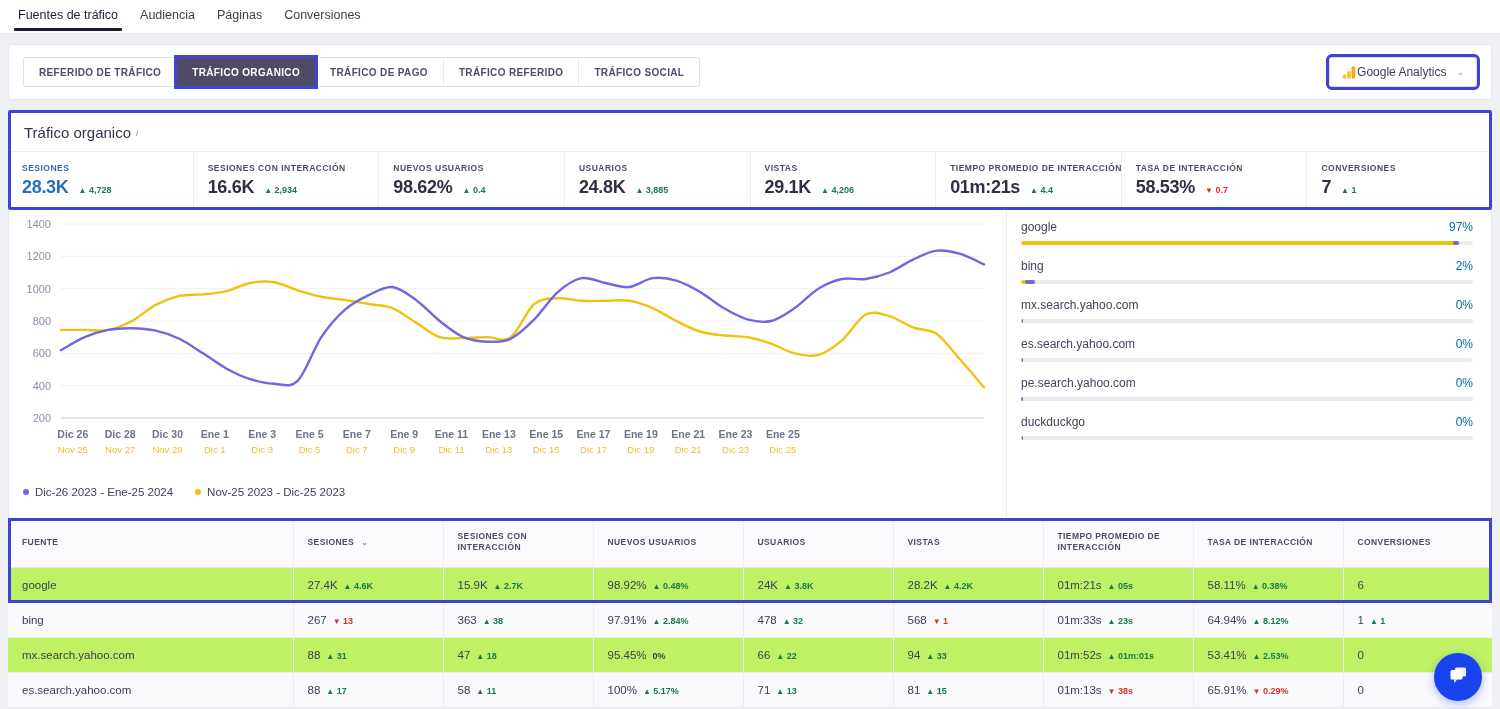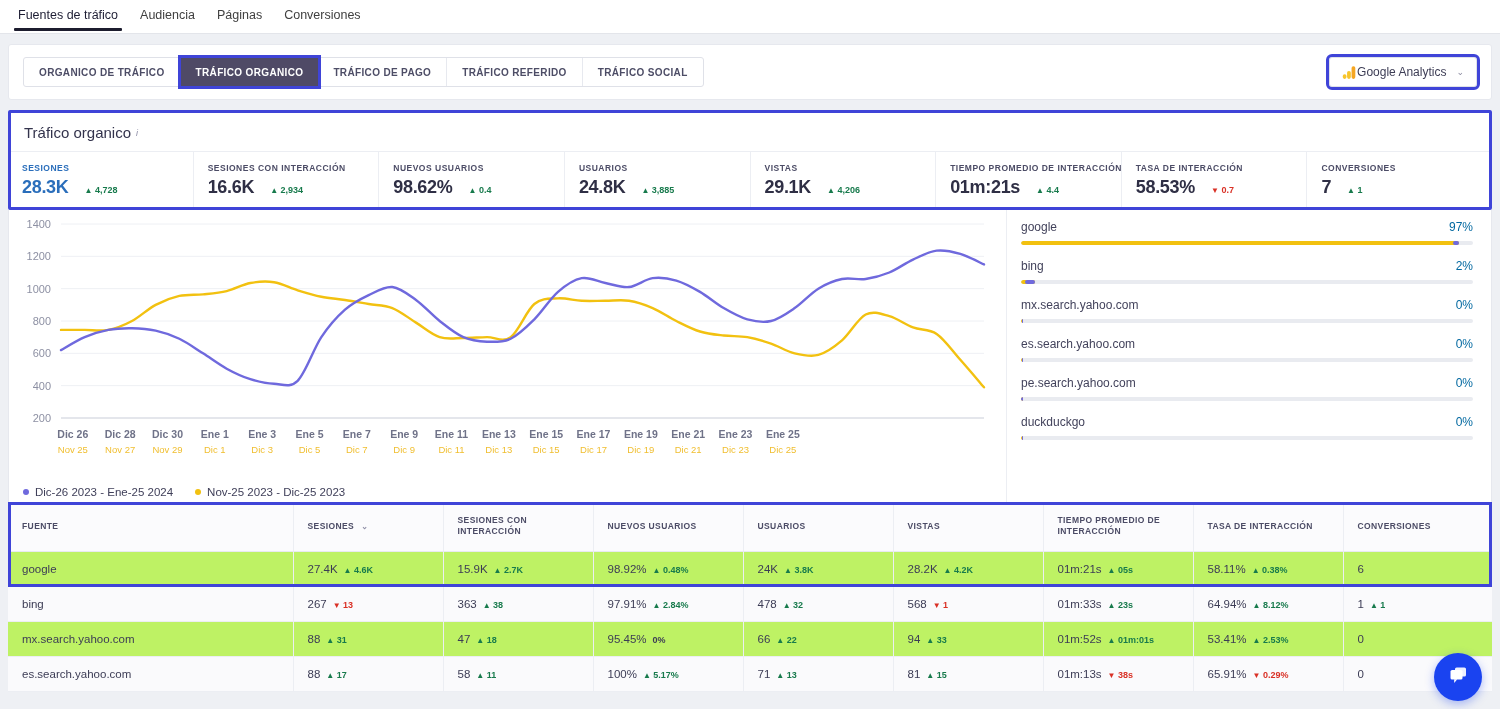--- a/index.html
+++ b/index.html
@@ -86,37 +86,37 @@
   .kpi-cell {
     flex: 1 1 0; padding: 11px 0 12px 14px;
     border-right: 1px solid #eceef3; min-width: 0;
   }
   .kpi-cell:last-child { border-right: none; }
   .kpi-label {
     font-size: 8.5px; font-weight: 700; letter-spacing: .5px;
     color: #4c4c66; margin-bottom: 4px; white-space: nowrap;
   }
   .kpi-cell.primary .kpi-label { color: #2a6ebb; }
-  .kpi-valrow { display: flex; align-items: baseline; gap: 16px; }
+  .kpi-valrow { display: flex; align-items: baseline; gap: 10px; }
   .kpi-value { font-size: 18px; font-weight: 700; color: #2f2f45; letter-spacing: -.3px; }
   .kpi-cell.primary .kpi-value { color: #2a6ebb; }
   .delta { font-size: 9px; font-weight: 700; white-space: nowrap; }
   .delta.up { color: #177a4c; }
   .delta.down { color: #d93025; }
   .delta .arr { font-size: 8px; }
 
   
   .chart-wrap {
     display: flex; background: #fff; margin: 0 8px;
     border-left: 1px solid #e6e8ee; border-right: 1px solid #e6e8ee;
   }
   .chart-left { width: 997px; position: relative; }
   .svg-chart { display: block; }
   .legend {
-    display: flex; gap: 22px; padding: 6px 0 4px 14px;
+    display: flex; gap: 22px; padding: 6px 0 20px 14px;
     font-size: 11.5px; color: #40405a;
   }
   .legend-item { display: flex; align-items: center; gap: 6px; }
   .dot { width: 6px; height: 6px; border-radius: 50%; display: inline-block; }
 
   .chart-right {
     flex: 1; padding: 10px 18px 0 14px;
     border-left: 1px solid #eceef3;
   }
   .src-item { margin-bottom: 14px; }
@@ -169,21 +169,21 @@
     <div class="topnav-item">Audiencia</div>
     <div class="topnav-item">Páginas</div>
     <div class="topnav-item">Conversiones</div>
   </div>
 
 <div class="page">
 
   <div class="panel">
     <div class="subtabbar">
       <div class="tabgroup" id="tabgroup">
-          <div class="tab">ORGANICO DE TRÁFICO</div>
+          <div class="tab">REFERIDO DE TRÁFICO</div>
           <div class="tab active">TRÁFICO ORGANICO</div>
           <div class="tab">TRÁFICO DE PAGO</div>
           <div class="tab">TRÁFICO REFERIDO</div>
           <div class="tab">TRÁFICO SOCIAL</div>
         </div>
 
       <div class="ga-select">
         <span class="ga-icon">
           <svg viewBox="0 0 16 16" width="15" height="15">
             <rect x="10.2" y="1.2" width="4" height="13.6" rx="1.9" fill="#f5a623"></rect>

